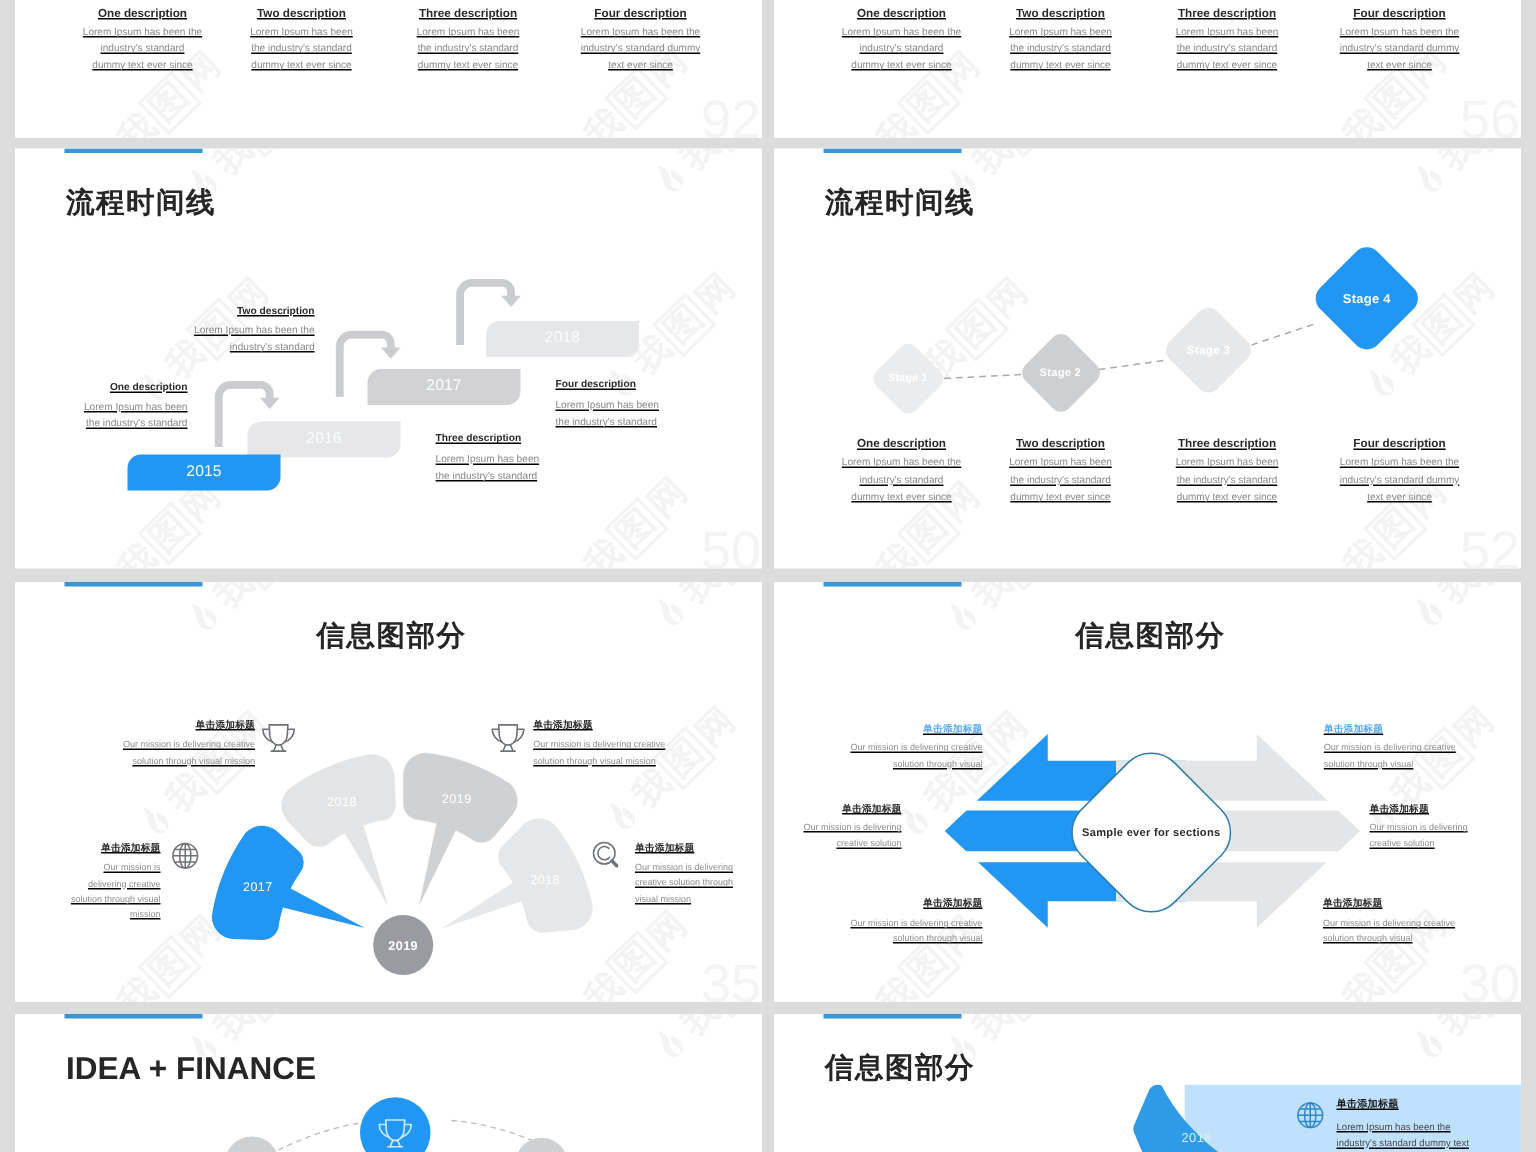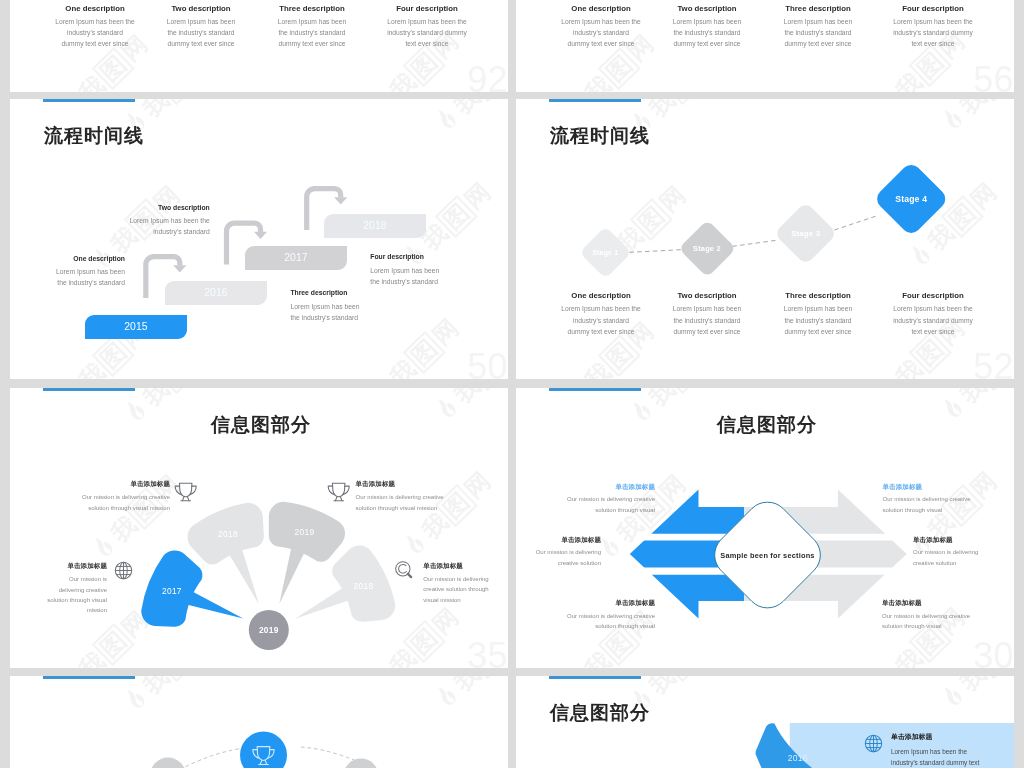--- a/index.html
+++ b/index.html
@@ -14,21 +14,21 @@
   .accent{position:absolute;left:33px;top:0px;width:92px;height:2.5px;background:#3b95d3;}
   .pgnum{position:absolute;right:0.6px;bottom:-6.3px;font-size:36px;color:#f4f4f5;font-weight:400;
          letter-spacing:0px;line-height:1;font-family:"Liberation Sans",sans-serif;}
   .ttl{position:absolute;left:34px;top:23px;font-weight:700;color:#262626;font-size:19px;
        letter-spacing:1px;line-height:27px;
        font-family:"Liberation Sans","DejaVu Sans",sans-serif;}
   .ttl-c{position:absolute;top:23px;left:2px;width:100%;text-align:center;font-weight:700;color:#262626;
        font-size:19px;letter-spacing:1px;line-height:27px;
        font-family:"Liberation Sans","DejaVu Sans",sans-serif;}
   
-  .descblk{position:absolute;text-align:center;}
+  .descblk{position:absolute;text-align:center;text-decoration:underline;}
   .descblk .h{font-size:7.8px;font-weight:700;color:#2b2b2b;letter-spacing:0px;line-height:9px;}
   .descblk .b{font-size:6.7px;color:#898989;line-height:11.3px;letter-spacing:0px;margin-top:3.4px;}
   
   .wm{position:absolute;inset:0;pointer-events:none;overflow:hidden;}
   .wmi{position:absolute;transform:rotate(-44deg);transform-origin:0 0;
        display:flex;align-items:center;gap:2px;white-space:nowrap;
        font-size:24px;line-height:1;color:#f3f3f4;font-weight:700;
        font-family:"Liberation Sans","DejaVu Sans",sans-serif;}
   .wmi .bx{border:2.5px solid #f3f3f4;padding:1px 1.5px;line-height:1;}
   .wmi .fl{width:20px;height:26px;position:relative;margin-right:3px;}
@@ -49,21 +49,21 @@
   .d2{left:135px;top:191.5px;width:112px;}
   .d3{left:246px;top:191.5px;width:112px;}
   .d4{left:360px;top:191.5px;width:114px;}
 
   
   .tl-svg{position:absolute;left:0;top:0;}
   .tlbar{position:absolute;width:102px;height:23.5px;background:#e3e4e6;
          border-radius:9px 0 9px 0;display:flex;align-items:center;justify-content:center;}
   .tlbar span{font-size:10.4px;color:#f5fdff;letter-spacing:.1px;}
   .tlbar.blue{background:#2196f3;}
-  .tlb1{left:75px;top:216px;justify-content:center;}
+  .tlb1{left:75px;top:204px;justify-content:center;}
   .tlb2{left:155px;top:182px;background:#e7e7ea;}
   .tlb3{left:235px;top:147px;background:#d2d2d4;}
   .tlb4{left:314px;top:115px;background:#e6e7ea;}
   .t1 .h,.t2 .h,.t3 .h,.t4 .h{font-size:6.8px;line-height:8px;}
   .t1 .b,.t2 .b,.t3 .b,.t4 .b{font-size:6.75px;line-height:11.4px;margin-top:3.4px;}
   .t1{left:0px;top:155.5px;width:115px;text-align:right;}
   .t2{left:84.7px;top:104.5px;width:115px;text-align:right;}
   .t3{left:280.4px;top:190.3px;width:115px;text-align:left;}
   .t4{left:360.3px;top:154.2px;width:115px;text-align:left;}
 
@@ -752,21 +752,21 @@
       </clipPath>
     </defs>
     <g clip-path="url(#bandsClip)">
       <path fill="#2196f3" d="M113.8 166 L182.5 101.4 L182.5 119.1 L275 119.1 L275 212.9 L182.5 212.9 L182.5 230.5 Z"></path>
       <path fill="#e4e5e7" d="M390.7 166 L321.9 101.4 L321.9 119.1 L228 119.1 L228 212.9 L321.9 212.9 L321.9 230.5 Z"></path>
     </g>
     <path fill="#ffffff" stroke="#2b7ca8" stroke-width="1" d="M251.5 114.2 A22 22 0 0 1 267.1 120.6 L298.5 152.1 A22 22 0 0 1 298.5 181.9 L267.1 213.4
          A22 22 0 0 1 235.9 213.4 L204.5 181.9 A22 22 0 0 1 204.5 152.1 L235.9 120.6 A22 22 0 0 1 251.5 114.2 Z"></path>
   </svg>
 
-  <div class="ctrtxt">Sample been for sections</div>
+  <div class="ctrtxt">Sample ever for sections</div>
 
   <div class="descblk g1">
     <div class="h bl">单击添加标题</div>
     <div class="b">
       <div>Our mission is delivering creative</div>
       <div>solution through visual</div>
     </div>
   </div>
   <div class="descblk g2">
     <div class="h">单击添加标题</div>
@@ -829,20 +829,21 @@
             </svg>
           </span>
           <span>我</span>
           <span class="bx">图</span>
         </div>
         <div class="wmi" style="left: 388px; top: 153px;">
           <span>网</span>
         </div>
       </div>
   <div class="accent"></div>
+  <div class="ttl ttl-en">IDEA + FINANCE</div>
 
   <svg class="idea-svg" width="498" height="280" viewBox="0 0 498 280">
     <path d="M158 100 Q203 74 243.5 71" stroke="#b9bbbf" stroke-width="0.9" stroke-dasharray="3.6 3" fill="none"></path>
     <path d="M291 71 Q331.5 74 376 100" stroke="#b9bbbf" stroke-width="0.9" stroke-dasharray="3.6 3" fill="none"></path>
     <circle cx="158" cy="99.8" r="18.2" fill="#cfd0d2"></circle>
     <circle cx="351" cy="100" r="17.5" fill="#cfd0d2"></circle>
     <circle cx="253.5" cy="79" r="23.5" fill="#2196f3"></circle>
     <g transform="translate(241.6,67.4) scale(0.99)" fill="none" stroke="#cdeaff" stroke-width="1.1" stroke-linecap="round" stroke-linejoin="round">
       <path d="M5.6 3.3 H18.4 L18 10.4 A6.2 7.4 0 0 1 12 17.2 A6.2 7.4 0 0 1 6 10.4 Z"></path>
       <path d="M5.75 6.3 H1.2 A9.2 9.2 0 0 0 7.9 15.0"></path>

